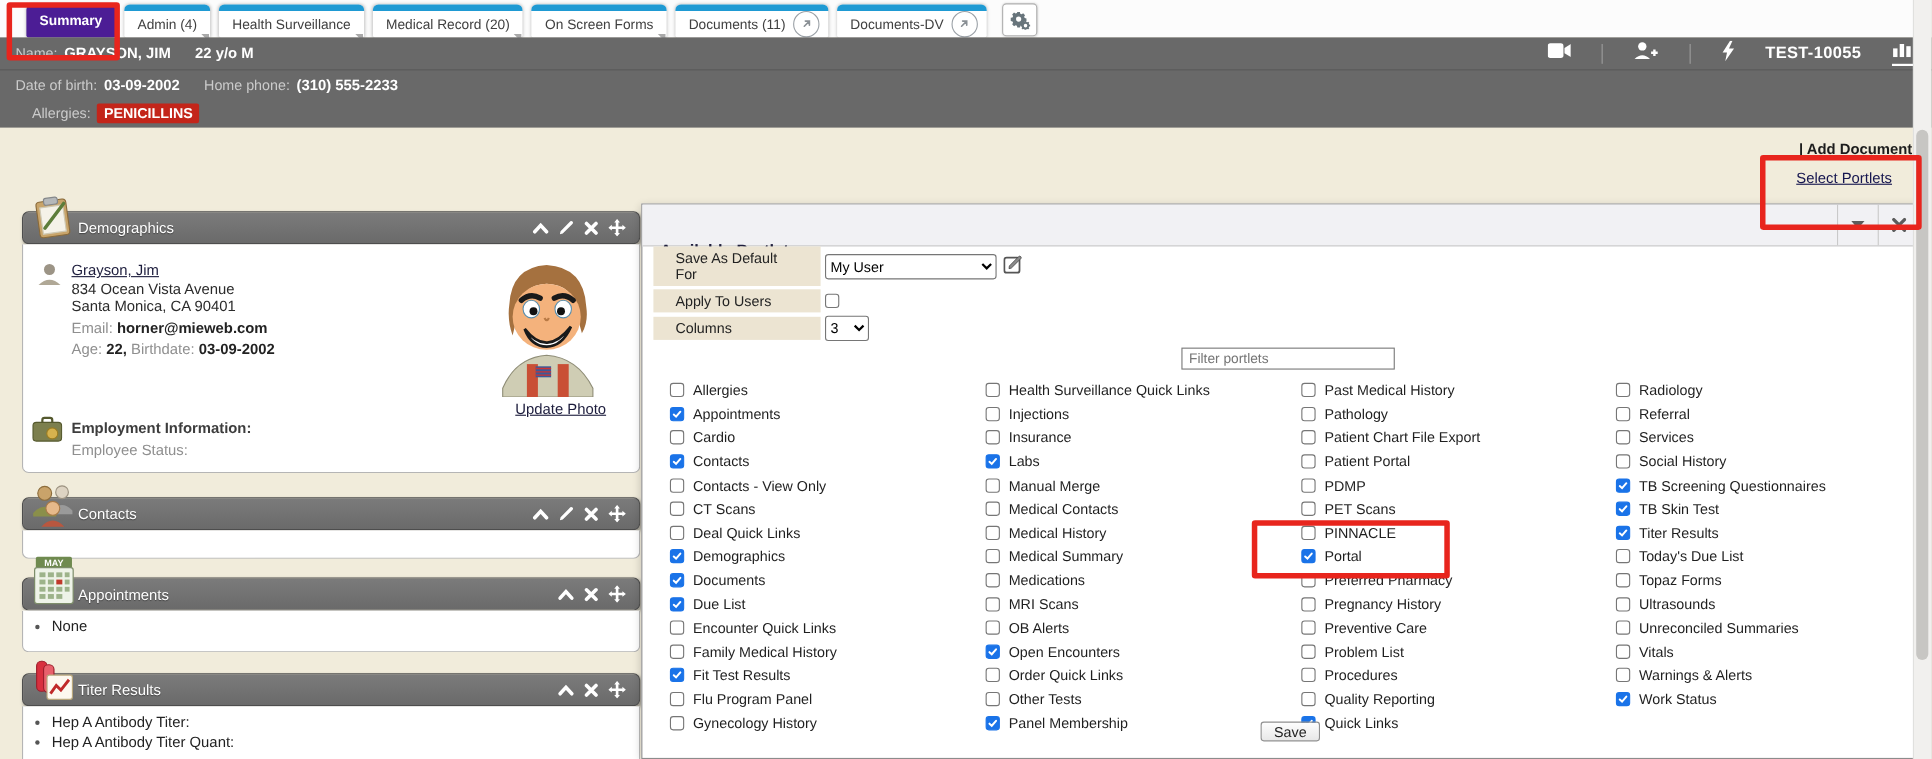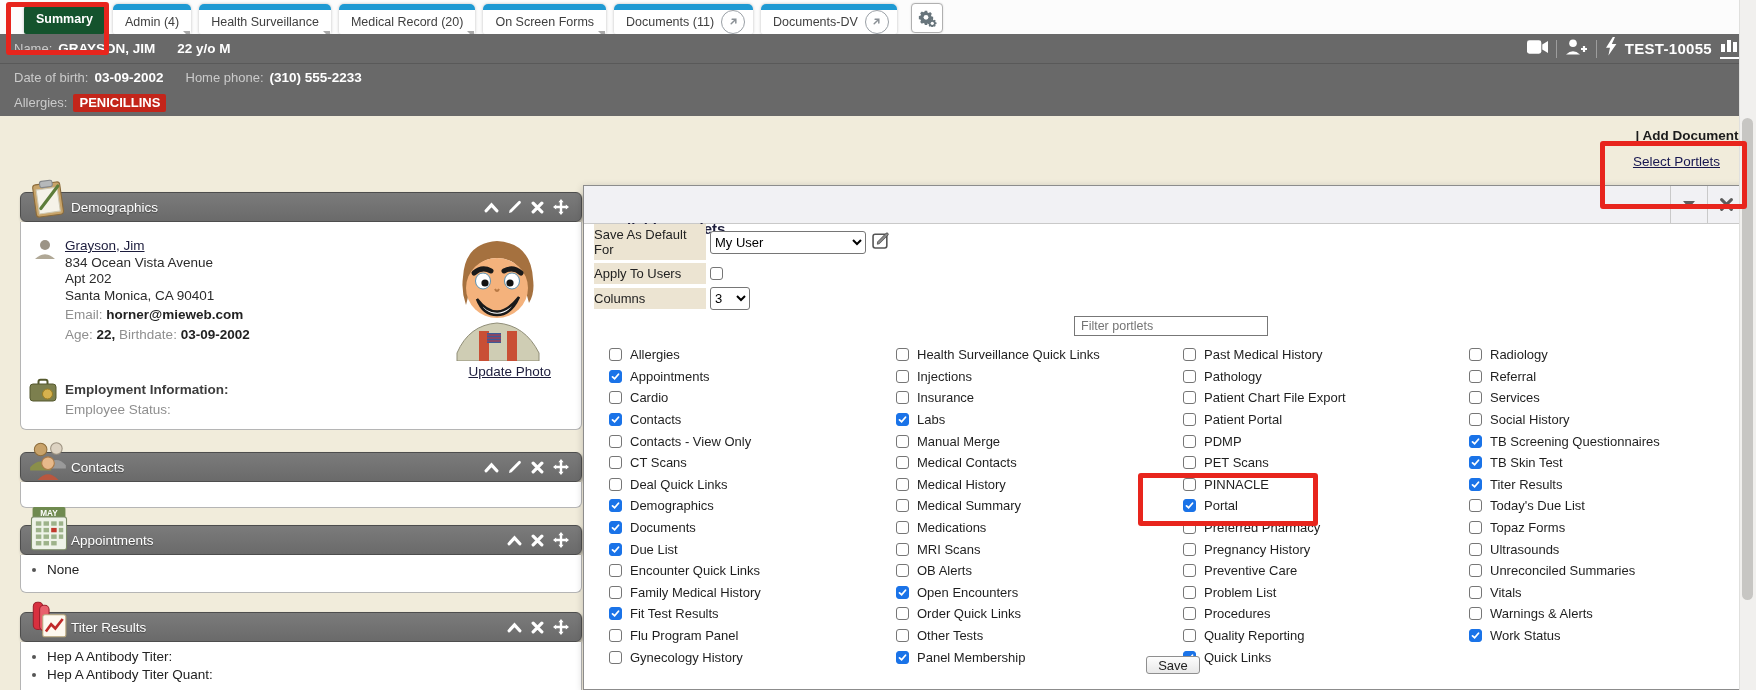--- a/index.html
+++ b/index.html
@@ -2,36 +2,36 @@
 <html><head>
 <meta charset="utf-8">
 <style>
   html,body{margin:0;padding:0;background:#ddd;font-family:"Liberation Sans",sans-serif;}
   .stage{position:relative;width:1756px;height:690px;overflow:hidden;background:#f1ecdb;}
 
   
   .tabbar{position:absolute;left:0;top:0;width:100%;height:34px;background:#fcfcfc;display:flex;align-items:flex-end;padding-left:24px;box-sizing:border-box;}
   .tab{position:relative;height:30px;margin-right:8px;background:#fff;border-radius:5px 5px 2px 2px;box-shadow:0 0 3px rgba(0,0,0,.25);display:flex;align-items:center;padding:0 12px;font-size:12.5px;color:#404040;cursor:pointer;}
   .tab::before{content:"";position:absolute;left:0;top:0;right:0;height:6px;background:#1f9ad3;border-radius:5px 5px 0 0;}
-  .tab.active{background:#14532d;color:#fff;font-weight:bold;margin-top:45px;}
+  .tab.active{background:#4c1d95;color:#fff;font-weight:bold;margin-top:45px;}
   .tab.active::before{display:none;}
   .tab .tlabel{margin-top:5px;white-space:nowrap;}
   .tab.active .tlabel{margin-top:0;}
   .tab.fold::after{content:"";position:absolute;right:1px;bottom:-4px;width:0;height:0;border-left:7px solid transparent;border-top:7px solid #a9a9a9;}
   .extbtn{margin:5px -4px 0 7px;width:22px;height:22px;border:1.5px solid #9aa0a6;border-radius:50%;display:flex;align-items:center;justify-content:center;background:#fff;}
   .gearbtn{height:28px;width:30px;margin:0 0 1px 6px;border:1px solid #b0b0b0;border-radius:4px;background:#fff;display:flex;align-items:center;justify-content:center;box-shadow:0 0 2px rgba(0,0,0,.15);cursor:pointer;}
 
   
   .phead{position:absolute;left:0;top:34px;width:100%;height:82px;background:#696969;color:#fff;}
   .phead .row1{height:29px;border-bottom:1px solid #595959;display:flex;align-items:center;padding:0 14px;}
   .phead .row2{height:26px;display:flex;align-items:center;padding:0 14px;}
-  .phead .row3{height:25px;display:flex;align-items:center;padding:0 14px;}
+  .phead .row3{height:25px;display:flex;align-items:center;padding:0 14px;margin-left:15px;}
   .plabel{color:#cbcbcb;font-size:13px;margin-right:6px;}
   .pval{color:#fff;font-size:13.5px;font-weight:bold;margin-right:22px;}
-  .hicons{margin-left:auto;display:flex;align-items:center;gap:8px;}
+  .hicons{margin-left:auto;display:flex;align-items:center;gap:28px;}
   .vsep{width:1px;height:18px;background:#c9c9c9;opacity:.55;}
   .chartid{font-size:15px;font-weight:bold;letter-spacing:.3px;}
   .allergybadge{background:#c3251a;color:#fff;font-weight:bold;font-size:13px;padding:1px 6px 2px;border-radius:2px;}
   .chart-underline{border-bottom:2px solid #fff;padding-bottom:1px;}
 
   
   .adddoc{position:absolute;top:128px;right:10px;font-size:13.5px;font-weight:bold;color:#1c1c1c;z-index:6;}
   .adddoc a{color:#1c1c1c;text-decoration:underline;cursor:pointer;}
   .selport{position:absolute;top:154px;right:36px;font-size:13.5px;color:#16164f;text-decoration:underline;cursor:pointer;z-index:60;}
 
@@ -63,21 +63,21 @@
 
   
   .dialog{position:absolute;left:583px;top:185px;width:1162px;height:505px;background:#fff;border:1px solid #8c8c8c;box-shadow:0 2px 8px rgba(0,0,0,.2);z-index:10;box-sizing:border-box;}
   .dtitle{height:37px;background:#f1f1f4;border-bottom:1px solid #c9c9c9;display:flex;align-items:center;}
   .dtitle .dtext{font-size:15px;font-weight:bold;color:#1f1f3d;margin-left:16px;margin-top:48px;}
   .dbtns{margin-left:auto;display:flex;height:100%;}
   .dbtn{width:36px;height:100%;border-left:1px solid #c9c9c9;display:flex;align-items:center;justify-content:center;cursor:pointer;}
   .tri-down{width:0;height:0;border-left:6px solid transparent;border-right:6px solid transparent;border-top:7px solid #5c5c5c;}
   .drow{display:flex;align-items:center;margin:0 0 3px 10px;}
   .drow:first-of-type{margin-top:20px;}
-  .dlabel{background:#ece4d2;width:112px;padding:3px 0;font-size:13px;color:#222;box-sizing:content-box;}
+  .dlabel{background:#ece4d2;width:112px;padding:3px 20px;font-size:13px;color:#222;box-sizing:content-box;}
   .dctrl{margin-left:4px;display:flex;align-items:center;gap:6px;}
   select{font-family:"Liberation Sans",sans-serif;font-size:13px;height:23px;border:1px solid #767676;border-radius:3px;background:#fff;}
   .sel-user{width:156px;}
   .sel-cols{width:40px;}
   .cb{width:13px;height:13px;border:1.5px solid #767676;border-radius:3px;background:#fff;display:inline-flex;align-items:center;justify-content:center;box-sizing:border-box;flex:0 0 13px;cursor:pointer;}
   .cb.on{background:#1a73e8;border-color:#1a73e8;}
   .filterbox{position:absolute;left:490px;top:130px;width:180px;height:18px;border:1px solid #777;font-size:12.5px;padding:0 6px;font-family:"Liberation Sans",sans-serif;}
   .filterbox::placeholder{color:#757575;}
   .pcol{position:absolute;top:158px;display:grid;grid-auto-rows:21.6px;}
   .pcol.c0{left:25px;} .pcol.c1{left:312px;} .pcol.c2{left:599px;} .pcol.c3{left:885px;}
@@ -223,21 +223,20 @@
       </span>
     </div>
     <div class="pbody" style="height:208px;">
       <span class="bust-icon"><svg width="24" height="22" viewBox="0 0 24 22">
             <circle cx="12" cy="7" r="5" fill="#9c9486"></circle>
             <path d="M2 21 Q12 11.5 22 21 Z" fill="#b0a896"></path>
           </svg></span>
       <div class="demo-info">
         <a class="demo-name">Grayson, Jim</a>
         <div>834 Ocean Vista Avenue</div>
-        <div>Apt 202</div>
         <div>Santa Monica, CA 90401</div>
         <div class="demo-row"><span class="glabel">Email:</span> <span class="gval">horner@mieweb.com</span></div>
         <div class="demo-row"><span class="glabel">Age:</span> <span class="gval">22,</span> <span class="glabel">Birthdate:</span> <span class="gval">03-09-2002</span></div>
       </div>
       <span class="photo">
         <svg width="140" height="128" viewBox="0 0 140 128">
           <rect width="140" height="128" fill="#fff"></rect>
           <path d="M30 120 Q42 92 70 90 Q98 92 112 120 L112 128 L30 128 Z" fill="#cfcdb4" stroke="#8f8d77"></path>
           <rect x="52" y="98" width="10" height="30" fill="#c94f35"></rect>
             <rect x="80" y="98" width="10" height="30" fill="#c94f35"></rect>

